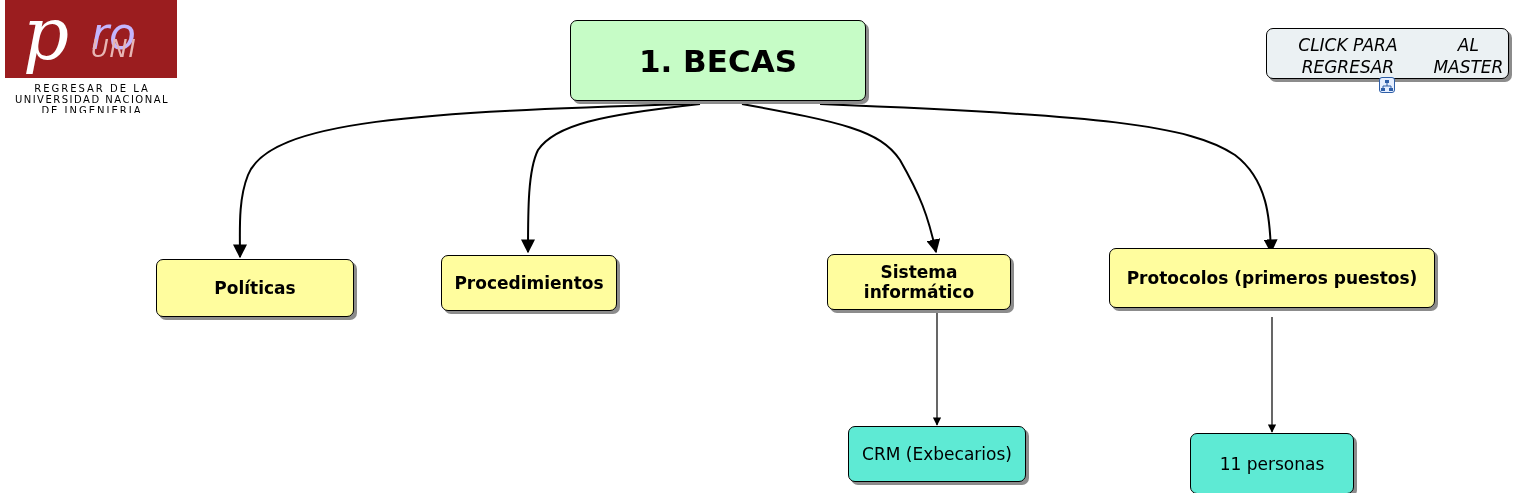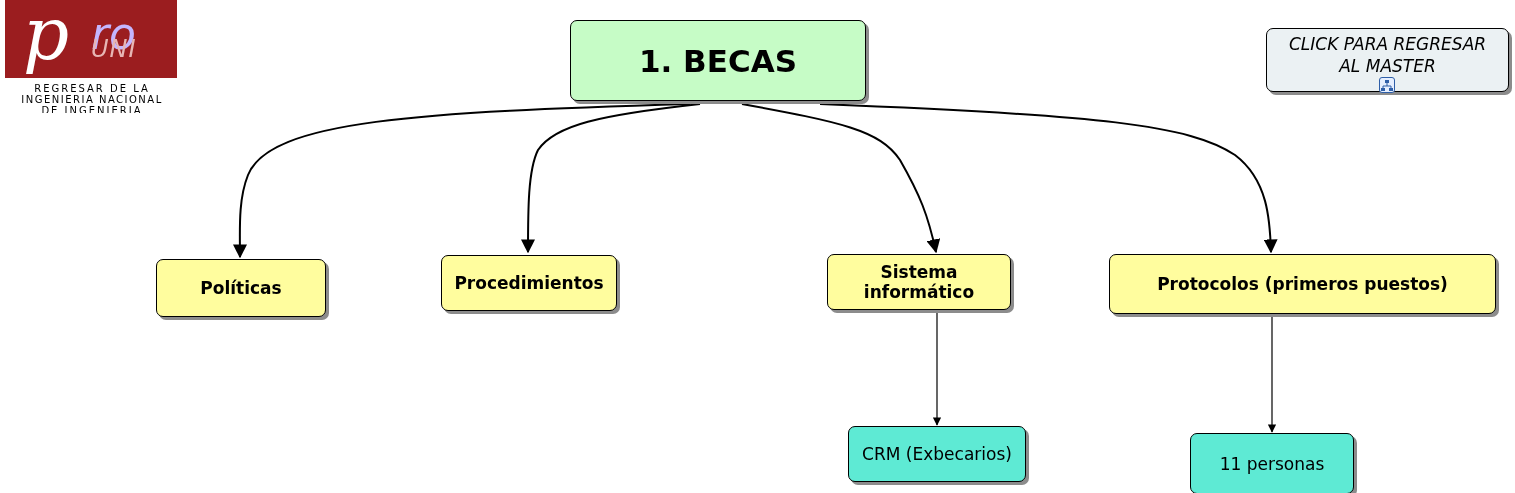--- a/index.html
+++ b/index.html
@@ -6,22 +6,22 @@
   body { width:1515px; height:493px; position:relative; overflow:hidden;
          font-family:"DejaVu Sans", sans-serif; }
   #edges { position:absolute; left:0; top:0; width:1515px; height:493px; pointer-events:none; }
   .node { position:absolute; box-sizing:border-box; border:1px solid #000000; border-radius:7px;
           display:flex; align-items:center; justify-content:center; text-align:center;
           box-shadow:3px 3px 0 #8c8c8c; color:#000; }
   .root { left:570px; top:20px; width:296px; height:81px; background:#c6fcc6;
           font-weight:bold; font-size:31px; }
   .child { background:#fffd9e; font-weight:bold; font-size:17px; }
   .leaf { background:#5eead4; font-size:17px; }
-  .master { left:1266px; top:28px; width:243px; height:64px; background:#ebf1f3;
-            font-style:italic; font-size:17px; line-height:22px; flex-direction:column;
+  .master { left:1266px; top:28px; width:243px; height:51px; background:#ebf1f3;
+            font-style:italic; font-size:17px; line-height:22px; flex-direction:row;
             justify-content:flex-start; padding-top:4px; cursor:pointer; }
   .map-icon { position:absolute; left:1379px; top:77px; width:16px; height:16px;
               box-sizing:border-box; border:1px solid #2f5fa8; border-radius:3px;
               background:#e6efff; }
   .logo { position:absolute; left:5px; top:0; width:172px; height:78px; background:#9b1d1f; }
   .logo-p { position:absolute; left:18px; top:-6px; font-family:"DejaVu Serif", serif;
             font-style:italic; font-size:72px; color:#ffffff; line-height:80px; }
   .logo-ro { position:absolute; left:86px; top:17px; font-style:italic; font-size:44px;
              color:#c4b5fd; line-height:34px; }
   .logo-uni { position:absolute; left:86px; top:30px; font-style:italic; font-size:24px;
@@ -31,51 +31,51 @@
 </style>
 </head>
 <body>
 
 <div class="logo">
   <span class="logo-p">p</span>
   <span class="logo-ro">ro</span>
   <span class="logo-uni">UNI</span>
 </div>
 <div class="logo-sub" style="top:83px">REGRESAR DE LA</div>
-<div class="logo-sub" style="top:94px;letter-spacing:1.5px">INGENIERIA NACIONAL</div>
+<div class="logo-sub" style="top:94px;letter-spacing:1.5px">UNIVERSIDAD NACIONAL</div>
 <div class="logo-sub" style="top:105px;height:8px;overflow:hidden">DE INGENIERIA</div>
 
 <svg id="edges" viewBox="0 0 1515 493">
   <defs>
     <marker id="arr" viewBox="0 0 10 10" refX="9" refY="5" markerWidth="7" markerHeight="7" orient="auto-start-reverse">
       <path d="M0,0 L10,5 L0,10 Z" fill="#000"></path>
     </marker>
   </defs>
   <path d="M690,104 C420,112 270,120 248,175 C238,200 240,230 240,257" fill="none" stroke="#000" stroke-width="2" marker-end="url(#arr)"></path>
   <path d="M700,104 C600,115 555,125 538,150 C528,170 528,210 528,252" fill="none" stroke="#000" stroke-width="2" marker-end="url(#arr)"></path>
   <path d="M742,104 C840,122 880,130 900,160 C920,195 928,215 936,252" fill="none" stroke="#000" stroke-width="2" marker-end="url(#arr)"></path>
   <path d="M820,104 C1100,115 1190,125 1235,155 C1268,180 1270,220 1271,252" fill="none" stroke="#000" stroke-width="2" marker-end="url(#arr)"></path>
   <path d="M937,313 L937,425" fill="none" stroke="#000" stroke-width="1.2" marker-end="url(#arr)"></path>
   <path d="M1272,317 L1272,432" fill="none" stroke="#000" stroke-width="1.2" marker-end="url(#arr)"></path>
 </svg>
 
 <div class="node root">
   <span>1. BECAS</span>
 </div>
 
-<div class="node child" style="left:156px;top:259px;width:170px;height:58px">
+<div class="node child" style="left:156px;top:259px;width:198px;height:58px">
   <span>Políticas</span>
 </div>
 <div class="node child" style="left:441px;top:255px;width:176px;height:56px">
   <span>Procedimientos</span>
 </div>
 <div class="node child" style="left:827px;top:254px;width:184px;height:56px">
   <span>Sistema informático</span>
 </div>
-<div class="node child" style="left:1109px;top:254px;width:387px;height:60px">
+<div class="node child" style="left:1109px;top:248px;width:326px;height:60px">
   <span>Protocolos (primeros puestos)</span>
 </div>
 
 <div class="node leaf" style="left:848px;top:426px;width:178px;height:56px">
   <span>CRM (Exbecarios)</span>
 </div>
 <div class="node leaf" style="left:1190px;top:433px;width:164px;height:61px">
   <span>11 personas</span>
 </div>
 

